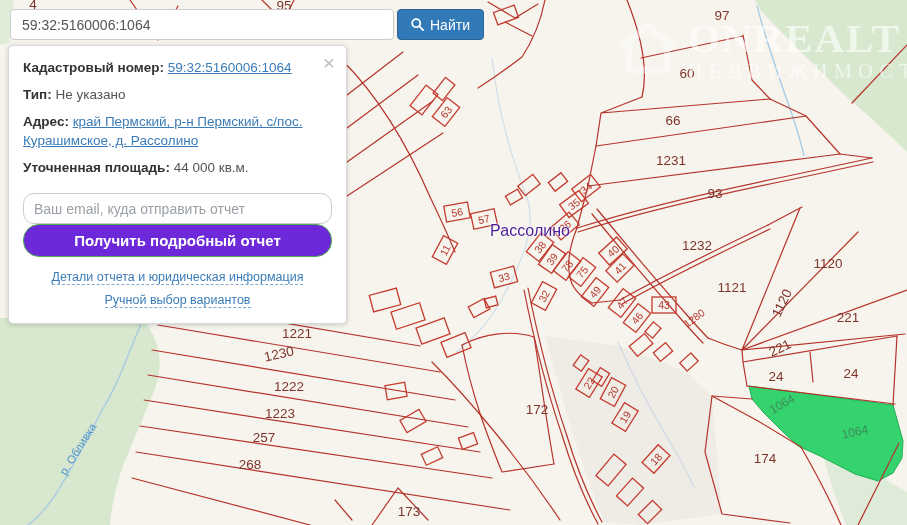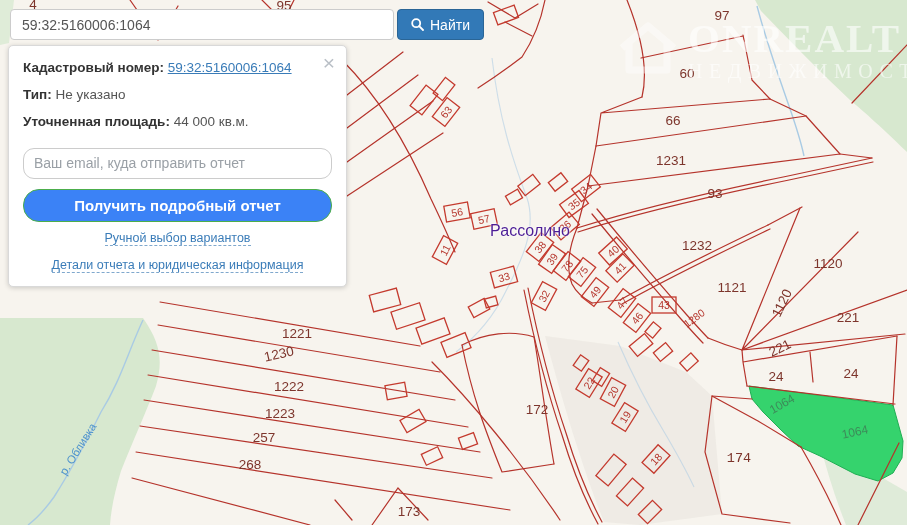--- a/index.html
+++ b/index.html
@@ -36,21 +36,21 @@
     background:#fff;border:1px solid #d9d9d9;border-radius:5px;box-shadow:0 1px 5px rgba(0,0,0,.18);
     padding:13px 14px 14px 14px;font-size:13.5px;color:#333;}
   #panel .row{margin-bottom:9px;line-height:1.35;}
   #panel b{color:#333;}
   #panel a{color:#3a7cb8;text-decoration:underline;cursor:pointer;}
   #panel .value{color:#555;}
   #close-btn{position:absolute;right:11px;top:7px;color:#b9bfc6;font-size:21px;line-height:20px;cursor:pointer;}
   #email-input{width:100%;height:31px;box-sizing:border-box;border:1px solid #ccc;border-radius:11px;
     padding:0 10px;font-size:14px;color:#555;margin-top:7px;outline:none;font-family:inherit;}
   #email-input::placeholder{color:#9aa0a6;}
-  #report-btn{width:100%;height:33px;margin-top:10px;background:#3b82f6;border:1px solid #4cae4c;
+  #report-btn{width:100%;height:33px;background:#6d28d9;border:1px solid #4cae4c;
     border-radius:16px;color:#fff;font-size:15px;font-weight:bold;cursor:pointer;font-family:inherit;}
   .dashed-link{display:block;text-align:center;font-size:12.5px;color:#3a7cb8;cursor:pointer;margin-top:13px;}
   #panel .dashed-wrap a{text-decoration:none;border-bottom:1px dashed #7fa8cd;}
 </style>
 </head>
 <body>
 
 <svg id="map" viewBox="0 0 907 525" xmlns="http://www.w3.org/2000/svg">
 
   <g>
@@ -171,21 +171,21 @@
     <span class="lbl-field" style="left: 671px; top: 160px; transform: translate(-50%, -50%) rotate(0deg);">1231</span>
     <span class="lbl-field" style="left: 715px; top: 193px; transform: translate(-50%, -50%) rotate(0deg);">93</span>
     <span class="lbl-field" style="left: 697px; top: 245px; transform: translate(-50%, -50%) rotate(0deg);">1232</span>
     <span class="lbl-field" style="left: 732px; top: 287px; transform: translate(-50%, -50%) rotate(0deg);">1121</span>
     <span class="lbl-field" style="left: 828px; top: 263px; transform: translate(-50%, -50%) rotate(0deg);">1120</span>
     <span class="lbl-field" style="left: 782px; top: 303px; transform: translate(-50%, -50%) rotate(-64deg);">1120</span>
     <span class="lbl-field" style="left: 848px; top: 317px; transform: translate(-50%, -50%) rotate(0deg);">221</span>
     <span class="lbl-field" style="left: 780px; top: 348px; transform: translate(-50%, -50%) rotate(-26deg);">221</span>
     <span class="lbl-field" style="left: 776px; top: 376px; transform: translate(-50%, -50%) rotate(0deg);">24</span>
     <span class="lbl-field" style="left: 851px; top: 373px; transform: translate(-50%, -50%) rotate(0deg);">24</span>
-    <span class="lbl-field" style="left: 739px; top: 458px; transform: translate(-50%, -50%) rotate(0deg); font-family: Liberation Mono, monospace;">174</span>
+    <span class="lbl-field" style="left: 765px; top: 458px; transform: translate(-50%, -50%) rotate(0deg);">174</span>
     <span class="lbl-field" style="left: 537px; top: 409px; transform: translate(-50%, -50%) rotate(0deg);">172</span>
     <span class="lbl-field" style="left: 409px; top: 511px; transform: translate(-50%, -50%) rotate(0deg);">173</span>
     <span class="lbl-field" style="left: 297px; top: 333px; transform: translate(-50%, -50%) rotate(0deg);">1221</span>
     <span class="lbl-field" style="left: 279px; top: 354px; transform: translate(-50%, -50%) rotate(-13deg);">1230</span>
     <span class="lbl-field" style="left: 289px; top: 386px; transform: translate(-50%, -50%) rotate(0deg);">1222</span>
     <span class="lbl-field" style="left: 280px; top: 413px; transform: translate(-50%, -50%) rotate(0deg);">1223</span>
     <span class="lbl-field" style="left: 264px; top: 437px; transform: translate(-50%, -50%) rotate(0deg);">257</span>
     <span class="lbl-field" style="left: 250px; top: 464px; transform: translate(-50%, -50%) rotate(0deg);">268</span>
     <span class="lbl-plain" style="left: 694px; top: 318px; transform: translate(-50%, -50%) rotate(-36deg);">1280</span>
     <span class="lbl-small" style="left: 446px; top: 112px; transform: translate(-50%, -50%) rotate(-52deg);">63</span>
@@ -242,24 +242,28 @@
   <span id="close-btn">×</span>
   <div class="row">
     <b>Кадастровый номер:</b>
     <a>59:32:5160006:1064</a>
   </div>
   <div class="row">
     <b>Тип:</b>
     <span class="value">Не указано</span>
   </div>
   <div class="row">
+    <b>Адрес:</b>
+    <a>край Пермский, р-н Пермский, с/пос. Курашимское, д. Рассолино</a>
+  </div>
+  <div class="row">
     <b>Уточненная площадь:</b>
     <span class="value">44 000 кв.м.</span>
   </div>
   <input id="email-input" type="text" placeholder="Ваш email, куда отправить отчет" style="">
   <button id="report-btn">Получить подробный отчет</button>
+  <div class="dashed-link dashed-wrap">
+    <a>Детали отчета и юридическая информация</a>
+  </div>
   <div class="dashed-link dashed-wrap" style="margin-top:9px;margin-bottom:2px;">
     <a>Ручной выбор вариантов</a>
   </div>
-  <div class="dashed-link dashed-wrap">
-    <a>Детали отчета и юридическая информация</a>
-  </div>
 </div>
 
 </body></html>

